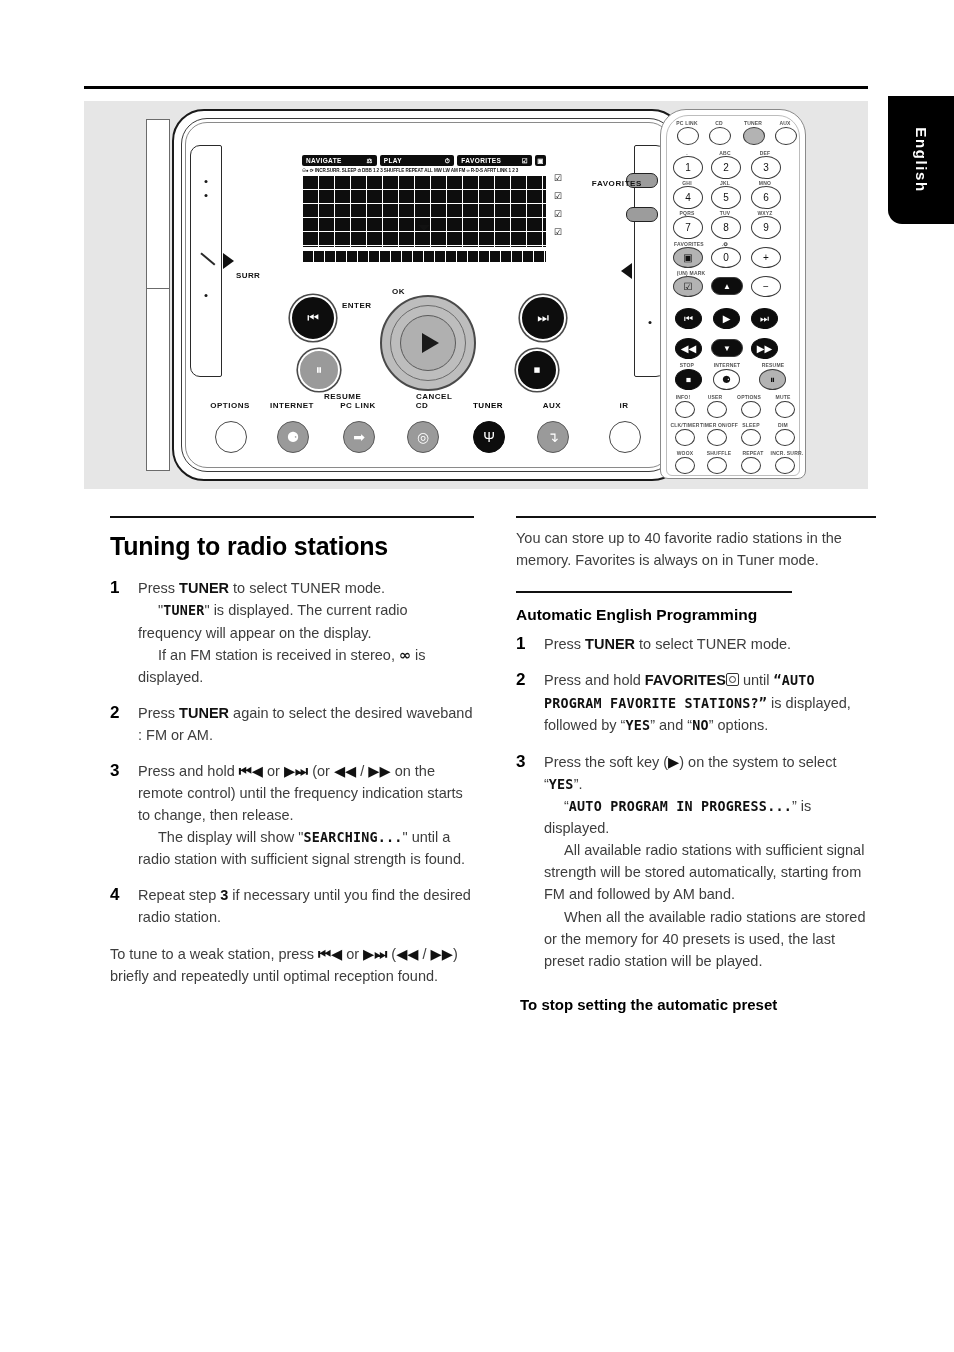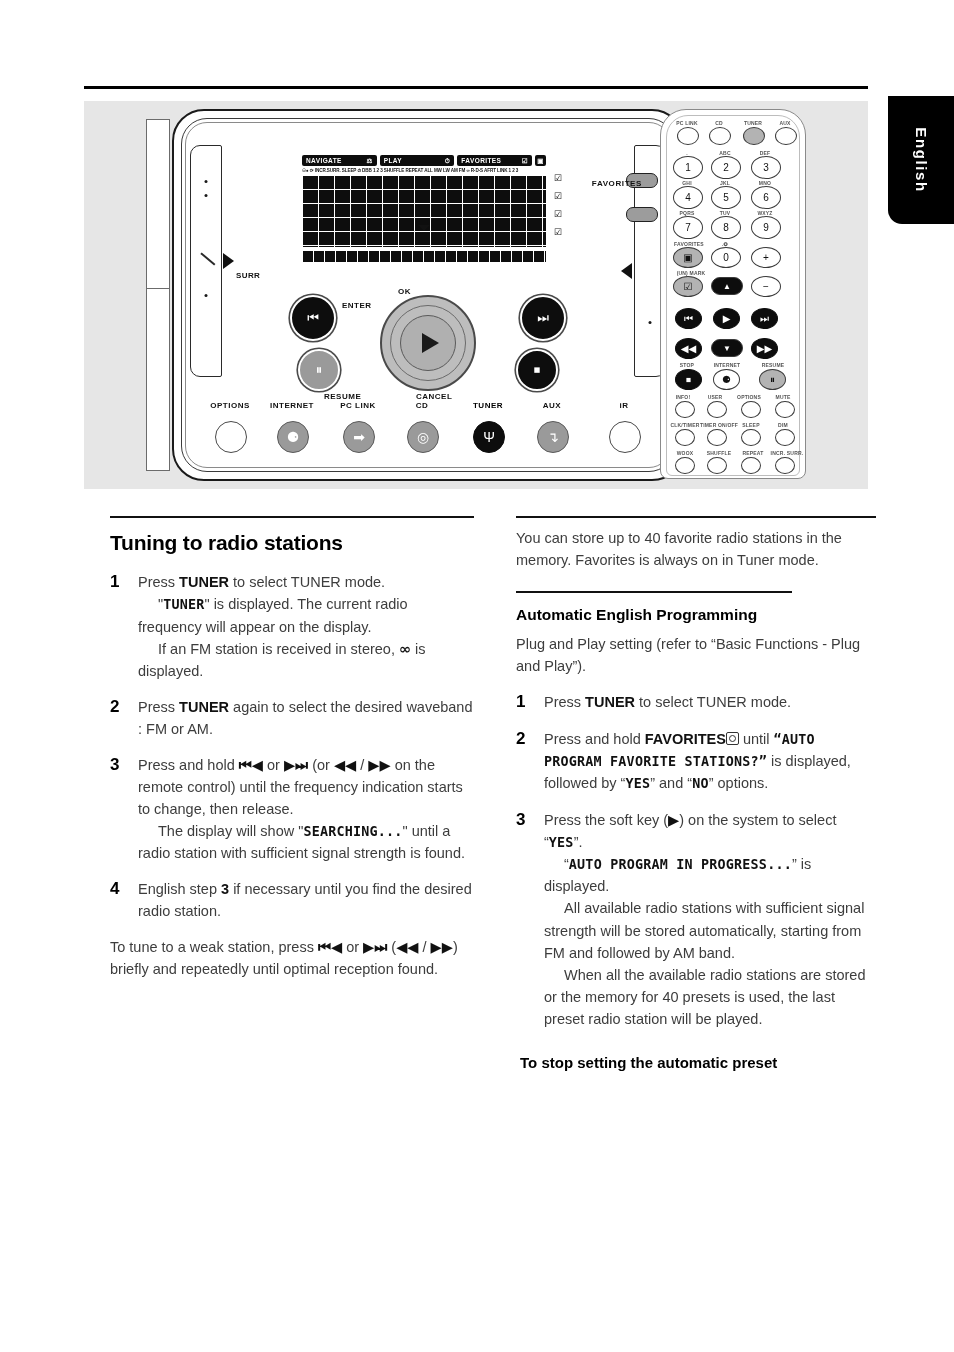--- a/index.html
+++ b/index.html
@@ -196,21 +196,21 @@
     white-space:nowrap;transform:translateX(-50%);}
   .rpill{position:absolute;border-radius:9px;border:1.3px solid #3a3a3a;background:#0d0d0d;color:#fff;
     display:flex;align-items:center;justify-content:center;font-size:8px;}
 
   
   .col{position:absolute;font-size:14.5px;line-height:1.52;color:#3d3d3d;}
   .col.left{left:110px;top:516px;width:364px;}
   .col.right{left:516px;top:516px;width:360px;}
   .sec-rule{height:2.4px;background:#111;margin-bottom:9px;}
   .sec-rule.thin{height:1.4px;background:#111;margin-top:20px;margin-bottom:10px;width:276px;}
-  .sec-h{font-size:21px;font-weight:bold;color:#000;margin:0 0 12px 0;letter-spacing:-0.2px;}
+  .sec-h{font-size:25px;font-weight:bold;color:#000;margin:0 0 12px 0;letter-spacing:-0.2px;}
   .sub-h{font-size:15.5px;font-weight:bold;color:#000;margin:0 0 7px 0;}
   .sub-h2{font-size:15px;font-weight:bold;color:#000;margin:22px 0 0 4px;}
   .p{margin:0 0 14px 0;}
   .step{display:flex;margin:0 0 14px 0;}
   .step-n{flex:0 0 28px;font-size:17px;font-weight:bold;color:#000;line-height:1.3;}
   .step-b{flex:1 1 auto;}
   .ind{display:inline-block;width:20px;}
   .lcdfont{font-family:"DejaVu Sans Mono", monospace;font-weight:bold;color:#111;
     font-size:13.4px;letter-spacing:0.2px;}
   .gl{font-family:"DejaVu Sans", sans-serif;}
@@ -278,21 +278,21 @@
           </div>
           <div class="lcd-bottom"></div>
           <div class="lcd-checks">
             <span class="chk">☑</span>
             <span class="chk">☑</span>
             <span class="chk">☑</span>
             <span class="chk">☑</span>
           </div>
         </div>
 
-        <div class="ctl-label" style="left:224px;top:176px">OK</div>
+        <div class="ctl-label" style="left:218px;top:176px">OK</div>
         <div class="ctl-label" style="left:168px;top:190px">ENTER</div>
         <div class="ctl-label" style="left:252px;top:190px">ENTER</div>
         <div class="ctl-label" style="left:150px;top:281px">RESUME</div>
         <div class="ctl-label" style="left:242px;top:281px">CANCEL</div>
 
         <div class="btn-rnd btn-black" style="left:118px;top:186px;width:38px;height:38px">⏮</div>
         <div class="btn-rnd btn-black" style="right:118px;top:186px;width:38px;height:38px">⏭</div>
         <div class="btn-rnd btn-gray" style="left:126px;top:240px;width:34px;height:34px">⏸</div>
         <div class="btn-rnd btn-black" style="right:126px;top:240px;width:34px;height:34px">⏹</div>
 
@@ -431,32 +431,31 @@
         <div class="step">
           <div class="step-n">2</div>
           <div class="step-b"><span>Press </span><span class="k" style="font-weight: bold; color: rgb(17, 17, 17);">TUNER</span><span> again to select the desired waveband : FM or AM.</span></div>
         </div>
         <div class="step">
           <div class="step-n">3</div>
           <div class="step-b"><span>Press and hold </span><span class="gl" style="font-weight: bold; color: rgb(17, 17, 17);">⏮◀</span><span> or </span><span class="gl" style="font-weight: bold; color: rgb(17, 17, 17);">▶⏭</span><span> (or </span><span class="gl" style="font-weight: bold; color: rgb(17, 17, 17);">◀◀</span><span> / </span><span class="gl" style="font-weight: bold; color: rgb(17, 17, 17);">▶▶</span><span> on the remote control) until the frequency indication starts to change, then release.</span><br><span class="ind"></span><span>The display will show "</span><span class="lcdfont">SEARCHING...</span><span>" until a radio station with sufficient signal strength is found.</span></div>
         </div>
         <div class="step">
           <div class="step-n">4</div>
-          <div class="step-b"><span>English step </span><span class="k" style="font-weight: bold; color: rgb(17, 17, 17);">3</span><span> if necessary until you find the desired radio station.</span></div>
+          <div class="step-b"><span>Repeat step </span><span class="k" style="font-weight: bold; color: rgb(17, 17, 17);">3</span><span> if necessary until you find the desired radio station.</span></div>
         </div>
       </div>
     <div class="p" id="left-trailing"><span>To tune to a weak station, press </span><span class="gl" style="font-weight: bold; color: rgb(17, 17, 17);">⏮◀</span><span> or </span><span class="gl" style="font-weight: bold; color: rgb(17, 17, 17);">▶⏭</span><span> (</span><span class="gl" style="font-weight: bold; color: rgb(17, 17, 17);">◀◀</span><span> / </span><span class="gl" style="font-weight: bold; color: rgb(17, 17, 17);">▶▶</span><span>) briefly and repeatedly until optimal reception found.</span></div>
   </div>
 
   <div class="col right">
     <div class="sec-rule"></div>
     <p class="p">You can store up to 40 favorite radio stations in the memory. Favorites is always on in Tuner mode.</p>
     <div class="sec-rule thin"></div>
     <h3 class="sub-h">Automatic English Programming</h3>
-    <p class="p">Plug and Play setting (refer to “Basic Functions - Plug and Play”).</p>
     <div id="right-steps">
         <div class="step">
           <div class="step-n">1</div>
           <div class="step-b"><span>Press </span><span class="k" style="font-weight: bold; color: rgb(17, 17, 17);">TUNER</span><span> to select TUNER mode.</span></div>
         </div>
         <div class="step">
           <div class="step-n">2</div>
           <div class="step-b"><span>Press and hold </span><span class="k" style="font-weight: bold; color: rgb(17, 17, 17);">FAVORITES</span><span class="fav-gl"></span> <span> until </span><span class="lcdfont">“AUTO PROGRAM FAVORITE STATIONS?”</span><span> is displayed, followed by “</span><span class="lcdfont">YES</span><span>” and “</span><span class="lcdfont">NO</span><span>” options.</span></div>
         </div>
         <div class="step">

